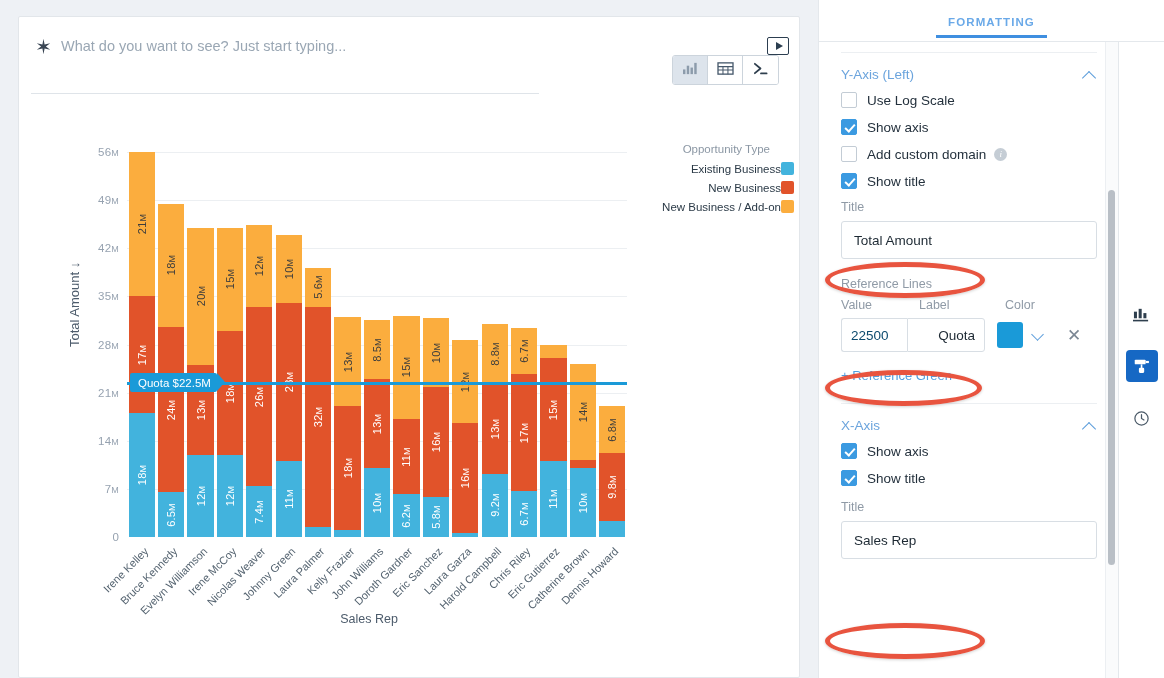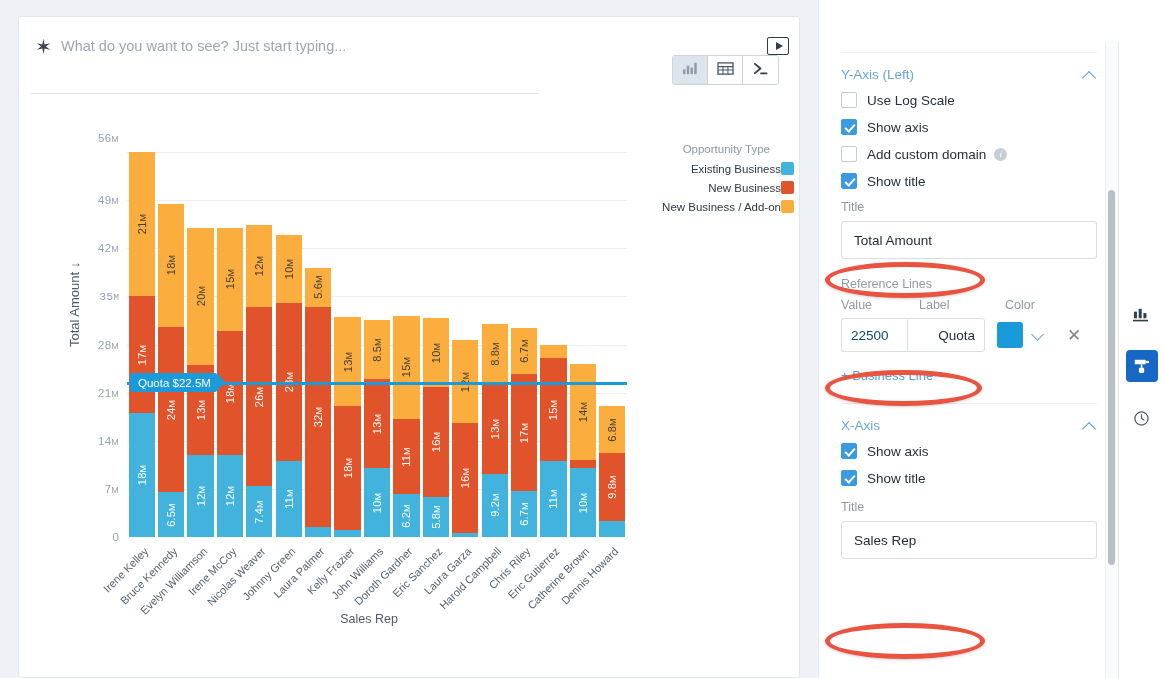--- a/index.html
+++ b/index.html
@@ -541,24 +541,24 @@
             </div>
             <div class="refline" style="top: 230.312px; background: rgb(26, 154, 216);"></div>
             <div class="reftag" style="background: rgb(26, 154, 216); left: 3px; top: 221.312px;">Quota $22.5M</div>
           </div>
         <div id="yticks">
             <div class="ytick" style="top: 430px; left: 40px; right: auto;">0</div>
             <div class="ytick" style="top: 381.875px; left: 40px; right: auto;">7<span class="suffix">M</span></div>
             <div class="ytick" style="top: 333.75px; left: 40px; right: auto;">14<span class="suffix">M</span></div>
             <div class="ytick" style="top: 285.625px; left: 40px; right: auto;">21<span class="suffix">M</span></div>
             <div class="ytick" style="top: 237.5px; left: 40px; right: auto;">28<span class="suffix">M</span></div>
-            <div class="ytick" style="top: 189.375px; left: 40px; right: auto; font-family: Liberation Mono, monospace;">35<span class="suffix">M</span></div>
+            <div class="ytick" style="top: 189.375px; left: 40px; right: auto;">35<span class="suffix">M</span></div>
             <div class="ytick" style="top: 141.25px; left: 40px; right: auto;">42<span class="suffix">M</span></div>
             <div class="ytick" style="top: 93.125px; left: 40px; right: auto;">49<span class="suffix">M</span></div>
-            <div class="ytick" style="top: 31px; left: 40px; right: auto;">56<span class="suffix">M</span></div>
+            <div class="ytick" style="top: 45px; left: 40px; right: auto;">56<span class="suffix">M</span></div>
           </div>
         <div id="xlabels">
             <div class="xlabel" style="left: -77.2941px; top: 438px; width: 200px; transform-origin: 200px 0px;">Irene Kelley</div>
             <div class="xlabel" style="left: -47.8824px; top: 438px; width: 200px; transform-origin: 200px 0px;">Bruce Kennedy</div>
             <div class="xlabel" style="left: -18.4706px; top: 438px; width: 200px; transform-origin: 200px 0px;">Evelyn Williamson</div>
             <div class="xlabel" style="left: 10.9412px; top: 438px; width: 200px; transform-origin: 200px 0px;">Irene McCoy</div>
             <div class="xlabel" style="left: 40.3529px; top: 438px; width: 200px; transform-origin: 200px 0px;">Nicolas Weaver</div>
             <div class="xlabel" style="left: 69.7647px; top: 438px; width: 200px; transform-origin: 200px 0px;">Johnny Green</div>
             <div class="xlabel" style="left: 99.1765px; top: 438px; width: 200px; transform-origin: 200px 0px;">Laura Palmer</div>
             <div class="xlabel" style="left: 128.588px; top: 438px; width: 200px; transform-origin: 200px 0px;">Kelly Frazier</div>
@@ -590,20 +590,23 @@
                 <span class="legend-swatch" style="background: rgb(251, 173, 62);"></span>
               </div>
             </div>
         </div>
       </div>
 
     </div>
   </div>
 
   <div class="panel">
+    <div class="panel-tabs">
+      <div class="panel-tab">FORMATTING</div>
+    </div>
 
     <div class="panel-body">
 
       <div class="sec-divider"></div>
 
       <div class="sec-head">
         <span class="t">Y-Axis (Left)</span>
         <span class="chev"></span>
       </div>
 
@@ -637,21 +640,21 @@
       </div>
 
       <div class="ref-grid">
         <div class="ref-val">22500</div>
         <div class="ref-lbl">Quota</div>
         <div class="color-swatch"></div>
         <div class="dd-caret"></div>
         <div class="x-btn">✕</div>
       </div>
 
-      <div class="addlink">+ Business Line</div>
+      <div class="addlink">+ Reference Green</div>
 
       <div class="sec-divider" style="margin-top:20px;"></div>
 
       <div class="sec-head">
         <span class="t">X-Axis</span>
         <span class="chev"></span>
       </div>
 
       <div class="chk-row">
         <span class="chk on"></span>

